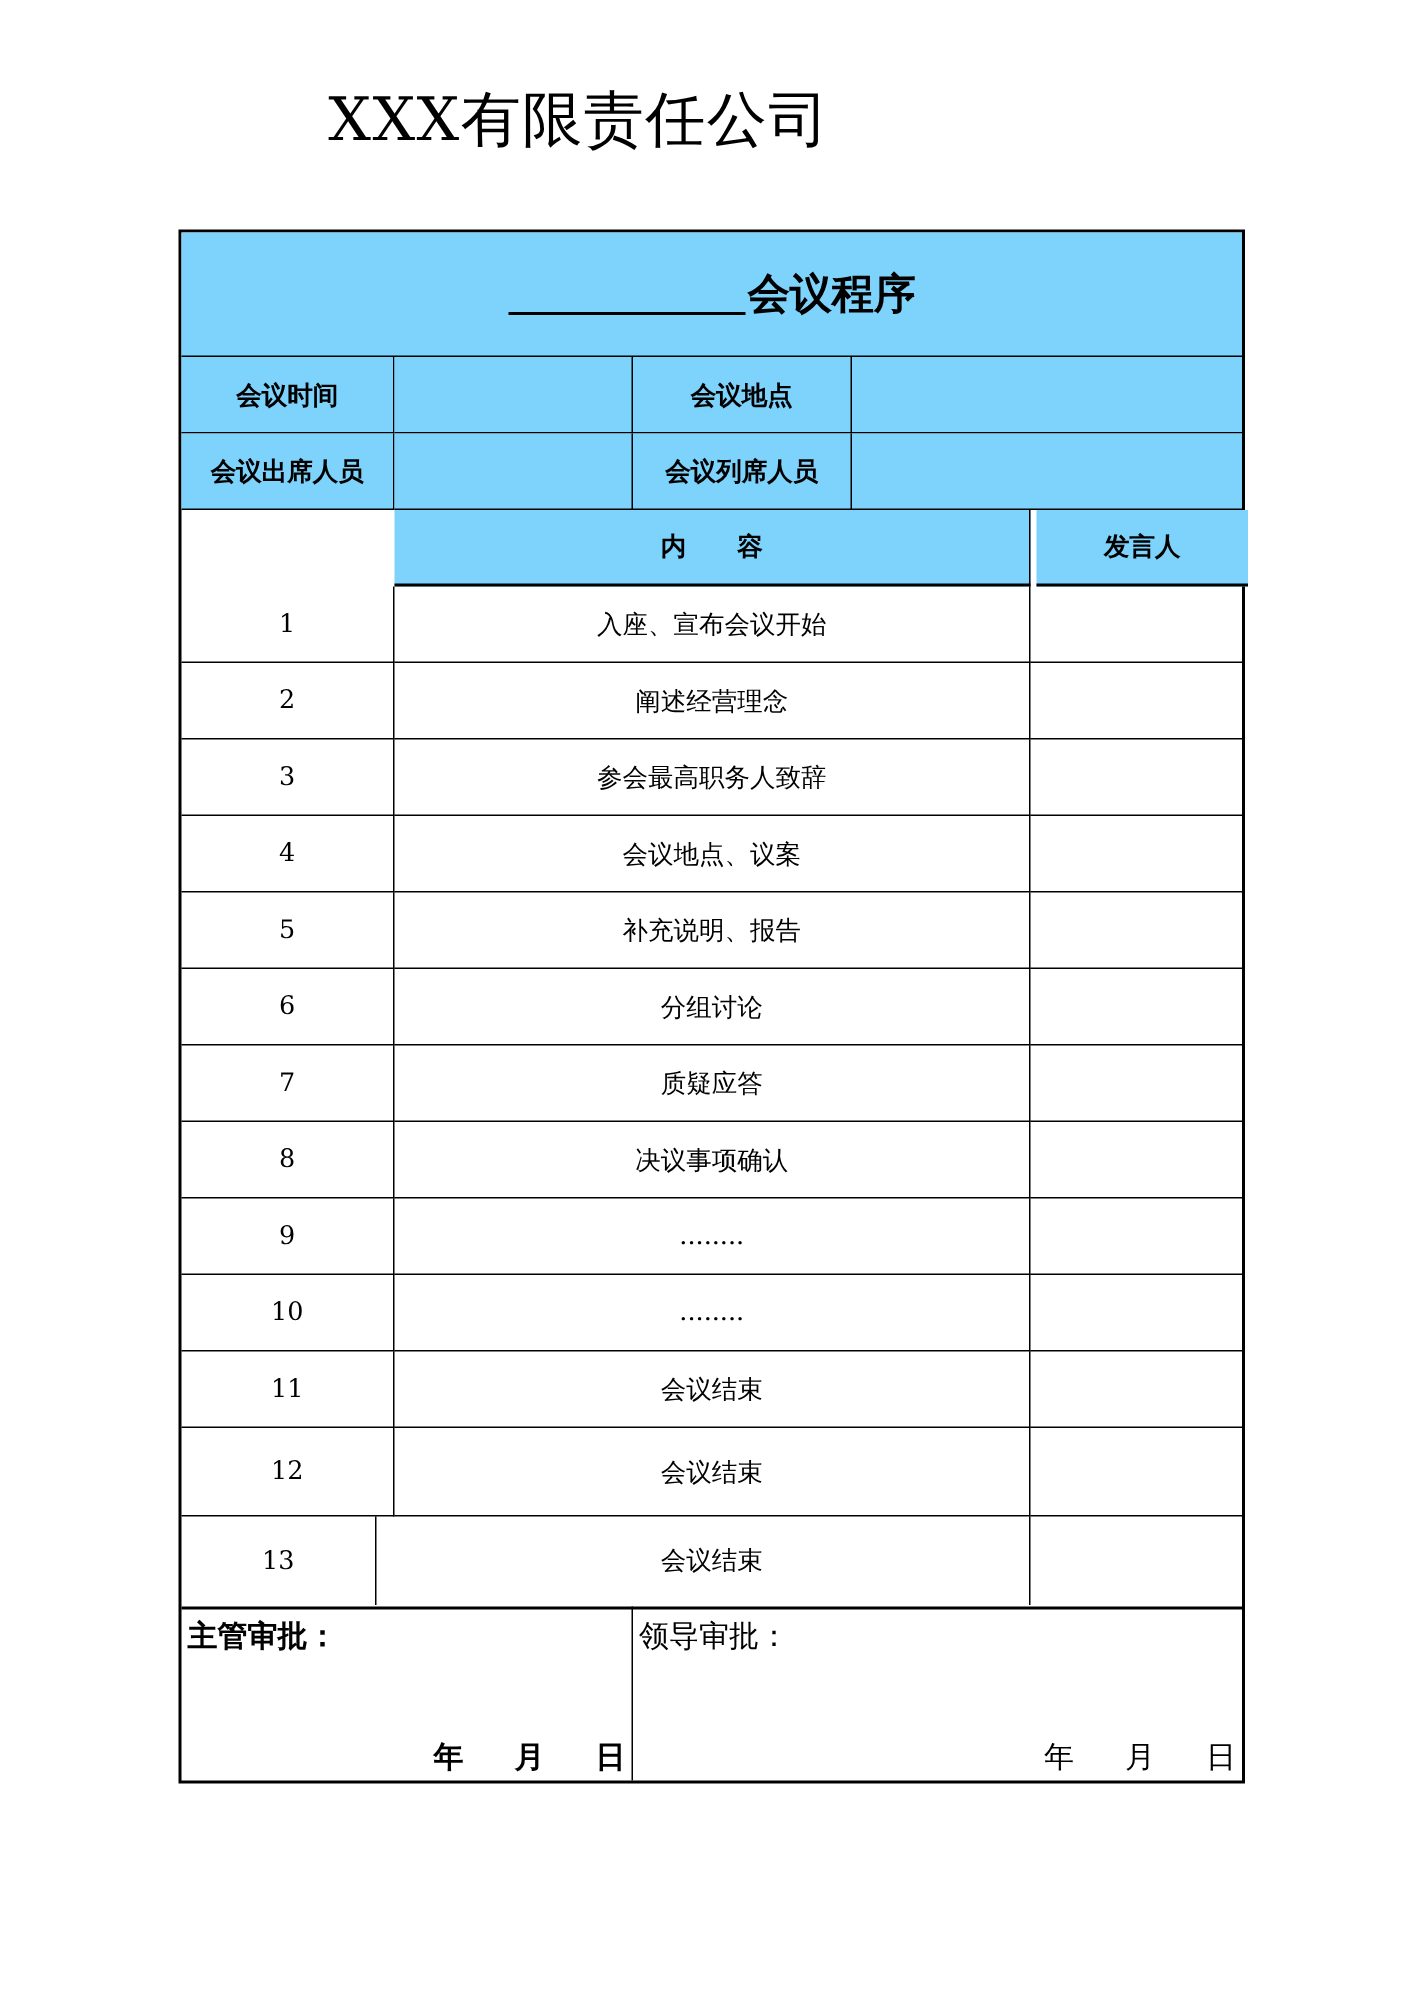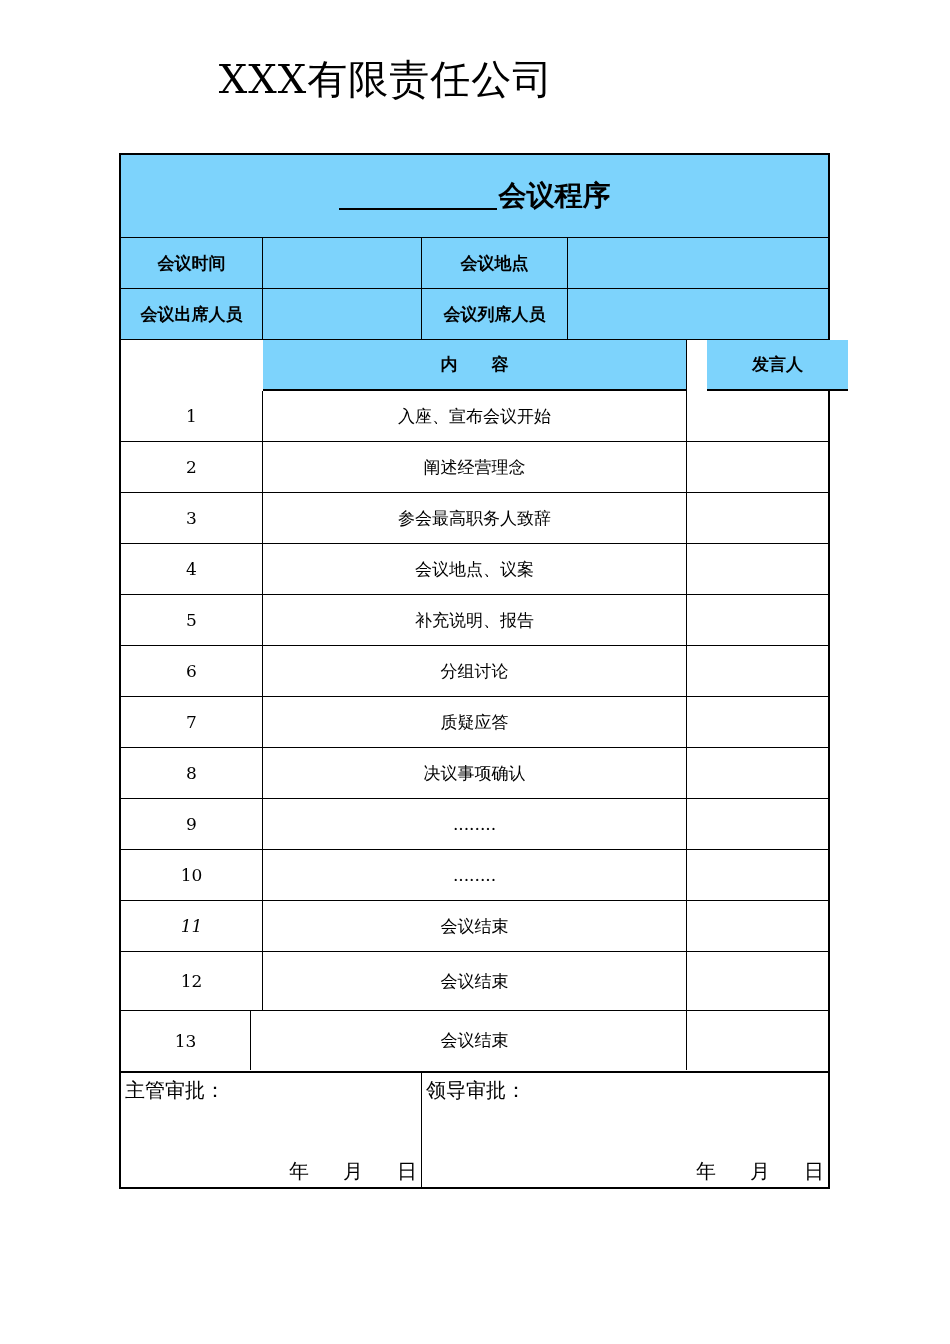--- a/index.html
+++ b/index.html
@@ -35,21 +35,21 @@
   <div class="cell hdr b-r b-b" style="left:142px;top:83px;width:159px;height:51px;"></div>
   <div class="cell hdr b-r b-b lbl" style="left:301px;top:83px;width:146px;height:51px;">会议地点</div>
   <div class="cell hdr b-b" style="left:447px;top:83px;width:260px;height:51px;"></div>
 
   <div class="cell hdr b-r b-b lbl" style="left:0;top:134px;width:142px;height:51px;">会议出席人员</div>
   <div class="cell hdr b-r b-b" style="left:142px;top:134px;width:159px;height:51px;"></div>
   <div class="cell hdr b-r b-b lbl" style="left:301px;top:134px;width:146px;height:51px;">会议列席人员</div>
   <div class="cell hdr b-b" style="left:447px;top:134px;width:260px;height:51px;"></div>
 
   <div class="cell hdr b-r b-bt lbl" style="left:142px;top:185px;width:424px;height:51px;">内　　容</div>
-  <div class="cell hdr b-bt lbl" style="left:586px;top:185px;width:141px;height:51px;">发言人</div>
+  <div class="cell hdr b-bt lbl" style="left:570px;top:185px;width:141px;height:51px;">发言人</div>
 
   <div id="rows">
       <div class="cell b-r num b-b" style="left: 0px; top: 236px; width: 142px; height: 51px;">1</div>
       <div class="cell b-r txt b-b" style="left: 142px; top: 236px; width: 424px; height: 51px;">入座、宣布会议开始</div>
       <div class="cell txt b-b" style="left: 566px; top: 236px; width: 141px; height: 51px;"></div>
       <div class="cell b-r num b-b" style="left: 0px; top: 287px; width: 142px; height: 51px;">2</div>
       <div class="cell b-r txt b-b" style="left: 142px; top: 287px; width: 424px; height: 51px;">阐述经营理念</div>
       <div class="cell txt b-b" style="left: 566px; top: 287px; width: 141px; height: 51px;"></div>
       <div class="cell b-r num b-b" style="left: 0px; top: 338px; width: 142px; height: 51px;">3</div>
       <div class="cell b-r txt b-b" style="left: 142px; top: 338px; width: 424px; height: 51px;">参会最高职务人致辞</div>
@@ -68,32 +68,32 @@
       <div class="cell txt b-b" style="left: 566px; top: 542px; width: 141px; height: 51px;"></div>
       <div class="cell b-r num b-b" style="left: 0px; top: 593px; width: 142px; height: 51px;">8</div>
       <div class="cell b-r txt b-b" style="left: 142px; top: 593px; width: 424px; height: 51px;">决议事项确认</div>
       <div class="cell txt b-b" style="left: 566px; top: 593px; width: 141px; height: 51px;"></div>
       <div class="cell b-r num b-b" style="left: 0px; top: 644px; width: 142px; height: 51px;">9</div>
       <div class="cell b-r txt b-b" style="left: 142px; top: 644px; width: 424px; height: 51px;">........</div>
       <div class="cell txt b-b" style="left: 566px; top: 644px; width: 141px; height: 51px;"></div>
       <div class="cell b-r num b-b" style="left: 0px; top: 695px; width: 142px; height: 51px;">10</div>
       <div class="cell b-r txt b-b" style="left: 142px; top: 695px; width: 424px; height: 51px;">........</div>
       <div class="cell txt b-b" style="left: 566px; top: 695px; width: 141px; height: 51px;"></div>
-      <div class="cell b-r num b-b" style="left: 0px; top: 746px; width: 142px; height: 51px; font-style: italic;">11</div>
+      <div class="cell b-r num b-b" style="left: 0px; top: 746px; width: 142px; height: 51px;">11</div>
       <div class="cell b-r txt b-b" style="left: 142px; top: 746px; width: 424px; height: 51px;">会议结束</div>
       <div class="cell txt b-b" style="left: 566px; top: 746px; width: 141px; height: 51px;"></div>
       <div class="cell b-r num b-b" style="left: 0px; top: 797px; width: 142px; height: 59px;">12</div>
       <div class="cell b-r txt b-b" style="left: 142px; top: 797px; width: 424px; height: 59px;">会议结束</div>
       <div class="cell txt b-b" style="left: 566px; top: 797px; width: 141px; height: 59px;"></div>
       <div class="cell b-r num" style="left: 0px; top: 856px; width: 130px; height: 59px;">13</div>
       <div class="cell b-r txt" style="left: 142px; top: 856px; width: 424px; height: 59px;">会议结束</div>
       <div class="cell txt" style="left: 566px; top: 856px; width: 141px; height: 59px;"></div>
     </div>
 
-  <div class="cell b-r" style="left:0;top:916px;width:301px;height:116px;border-top:2px solid #000;display:block;">
+  <div class="cell b-r" style="left:0;top:916px;width:301px;height:116px;border-top:2px solid #000;display:block;font-weight:bold;">
     <div class="sig-lbl">主管审批：</div>
     <div class="date">
       <span>年</span>
       <span>月</span>
       <span>日</span>
     </div>
   </div>
   <div class="cell" style="left:301px;top:916px;width:406px;height:116px;border-top:2px solid #000;display:block;">
     <div class="sig-lbl">领导审批：</div>
     <div class="date">

